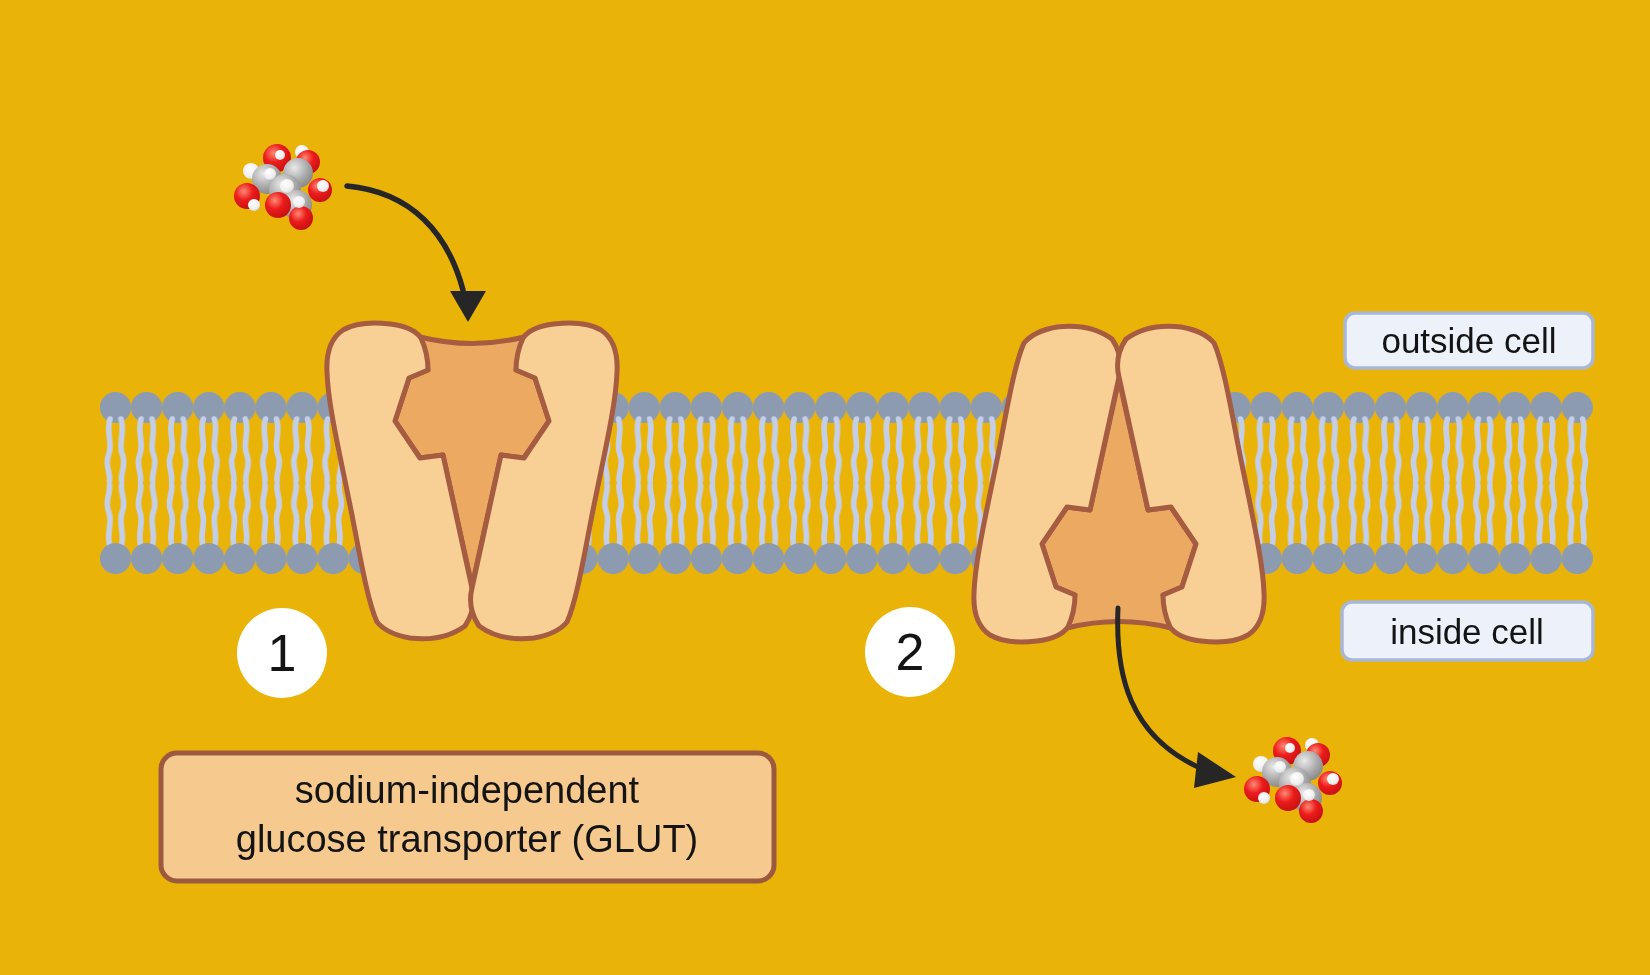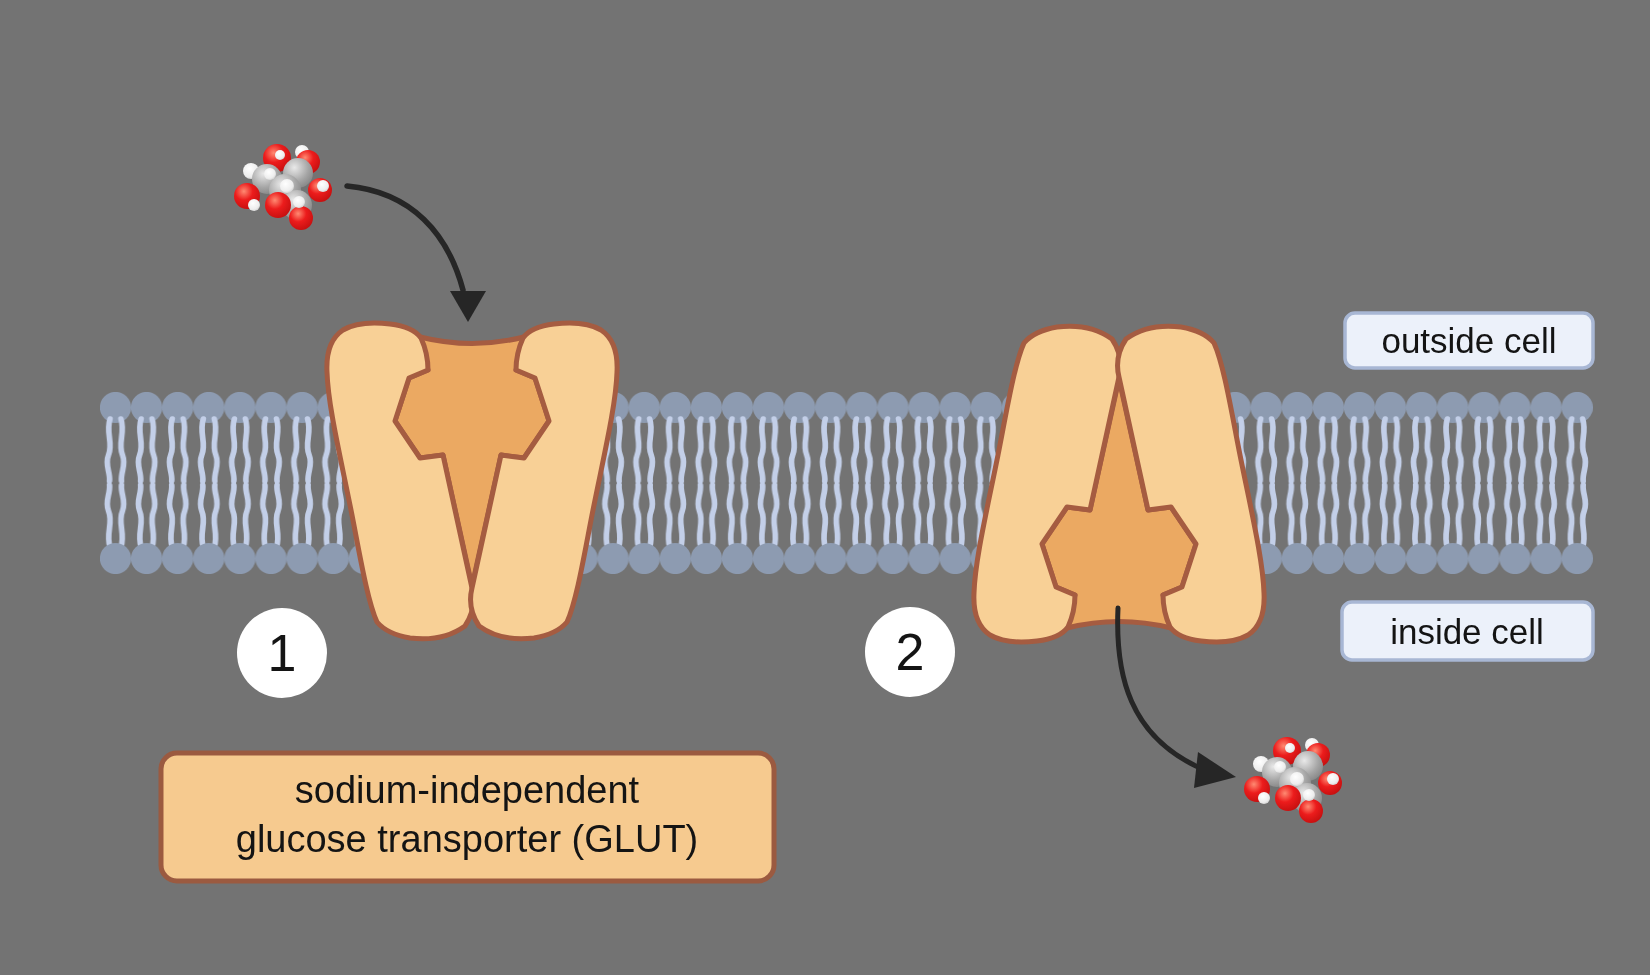--- a/index.html
+++ b/index.html
@@ -1,19 +1,19 @@
 <!DOCTYPE html>
 <html><head>
 <meta charset="utf-8">
 <style>
   html,body{margin:0;padding:0;background:#000;}
   .canvas{
     position:relative;
     width:1650px;height:975px;
-    background:#737373;
+    background:#eab308;
     font-family:"Liberation Sans", sans-serif;
     overflow:hidden;
   }
   svg text{font-family:"Liberation Sans", sans-serif;}
 </style>
 </head>
 <body>
 
 <div class="canvas">
 <svg width="1650" height="975" viewBox="0 0 1650 975" xmlns="http://www.w3.org/2000/svg">

